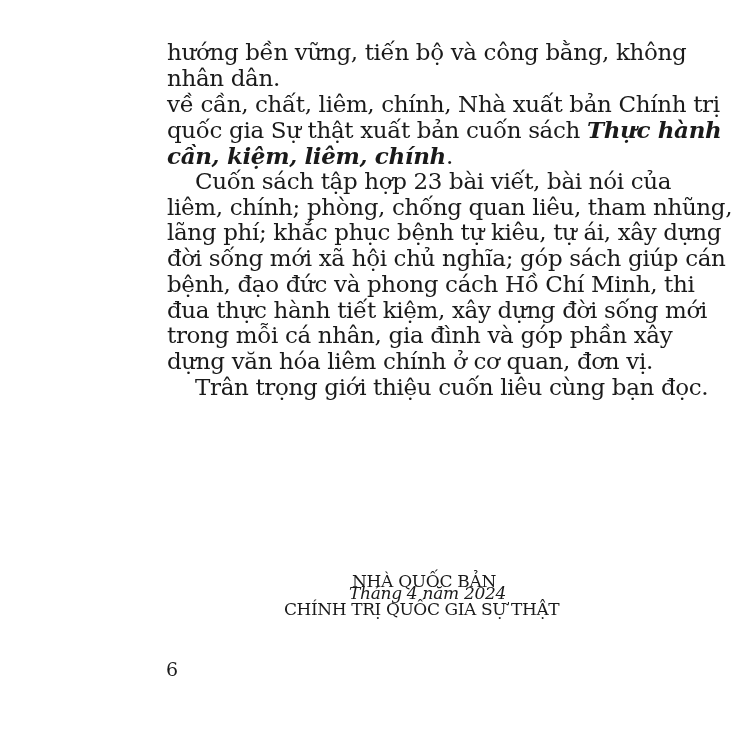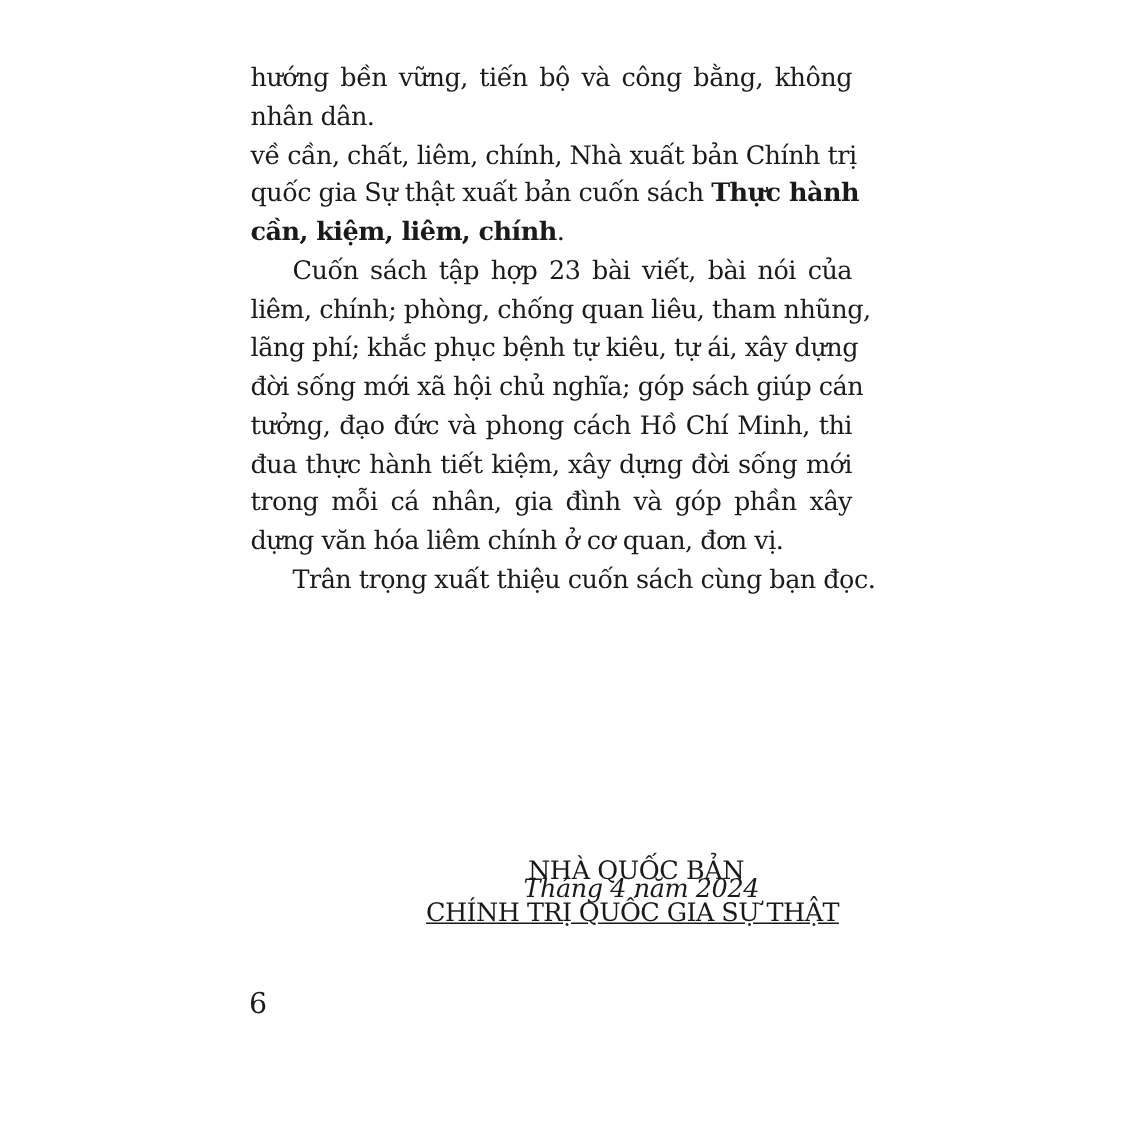--- a/index.html
+++ b/index.html
@@ -1,57 +1,57 @@
 <!DOCTYPE html>
 <html><head>
 <meta charset="utf-8">
 <style>
   html, body { margin:0; padding:0; background:#ffffff; }
   body { width:750px; height:750px; position:relative; overflow:hidden; }
   .page { position:absolute; left:0; top:0; width:750px; height:750px; background:#fff; }
   .body-text {
     position:absolute; left:167px; top:40px; width:401px;
-    font-family:"DejaVu Serif", serif; font-size:17px; line-height:25.75px;
+    font-family:"DejaVu Serif", serif; font-size:23px; line-height:25.75px;
     color:#1a1a1a; letter-spacing:-0.35px;
   }
   .line { display:block; white-space:nowrap; text-align:justify; text-align-last:justify; height:25.75px; }
   .line.last { text-align-last:left; }
   .indent { padding-left:28px; }
-  .bi { font-weight:bold; }
+  .bi { font-weight:bold; font-style:italic; }
   .sign {
     position:absolute; left:300px; width:400px; top:540px;
     font-family:"DejaVu Serif", serif; font-size:17px; line-height:26px; color:#1a1a1a;
   }
   .sign .date { position:absolute; left:49px; top:0; font-style:italic; white-space:nowrap; letter-spacing:-0.3px;margin-top:40px;}
   .sign .pub1 { position:absolute; left:52px; top:28px; white-space:nowrap; letter-spacing:-0.3px;}
-  .sign .pub2 { position:absolute; left:-16px; top:56px; white-space:nowrap; letter-spacing:-0.4px;text-decoration:underline;}
+  .sign .pub2 { position:absolute; left:-16px; top:56px; white-space:nowrap; letter-spacing:-0.4px;}
   .page-num {
     position:absolute; left:166px; top:658px;
     font-family:"DejaVu Serif", serif; font-size:19px; color:#1a1a1a;
   }
 </style>
 </head>
 <body>
 
 <div class="page">
   <div class="body-text">
     <span class="line">hướng bền vững, tiến bộ và công bằng, không</span>
     <span class="line last">nhân dân.</span>
     <span class="line">về cần, chất, liêm, chính, Nhà xuất bản Chính trị</span>
     <span class="line"><span>quốc gia Sự thật xuất bản cuốn sách </span><span class="bi">Thực hành</span></span>
     <span class="line last"><span class="bi">cần, kiệm, liêm, chính</span><span>.</span></span>
     <span class="line indent">Cuốn sách tập hợp 23 bài viết, bài nói của</span>
     <span class="line">liêm, chính; phòng, chống quan liêu, tham nhũng,</span>
     <span class="line">lãng phí; khắc phục bệnh tự kiêu, tự ái, xây dựng</span>
     <span class="line">đời sống mới xã hội chủ nghĩa; góp sách giúp cán</span>
-    <span class="line">tưởng, đạo đức và phong cách Hồ Chí Minh, thi</span>
+    <span class="line">bệnh, đạo đức và phong cách Hồ Chí Minh, thi</span>
     <span class="line">đua thực hành tiết kiệm, xây dựng đời sống mới</span>
     <span class="line">trong mỗi cá nhân, gia đình và góp phần xây</span>
     <span class="line last">dựng văn hóa liêm chính ở cơ quan, đơn vị.</span>
-    <span class="line indent last">Trân trọng xuất thiệu cuốn sách cùng bạn đọc.</span>
+    <span class="line indent last">Trân trọng giới thiệu cuốn liêu cùng bạn đọc.</span>
   </div>
 
   <div class="sign">
     <div class="date">Tháng 4 năm 2024</div>
     <div class="pub1">NHÀ QUỐC BẢN</div>
     <div class="pub2">CHÍNH TRỊ QUỐC GIA SỰ THẬT</div>
   </div>
 
   <div class="page-num">6</div>
 </div>

